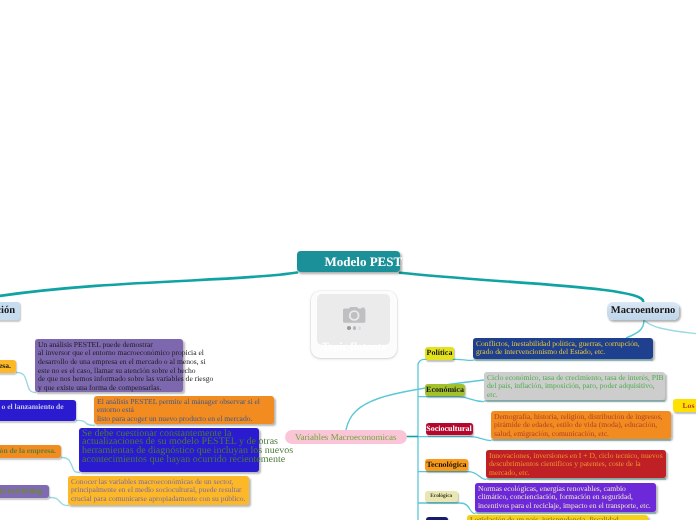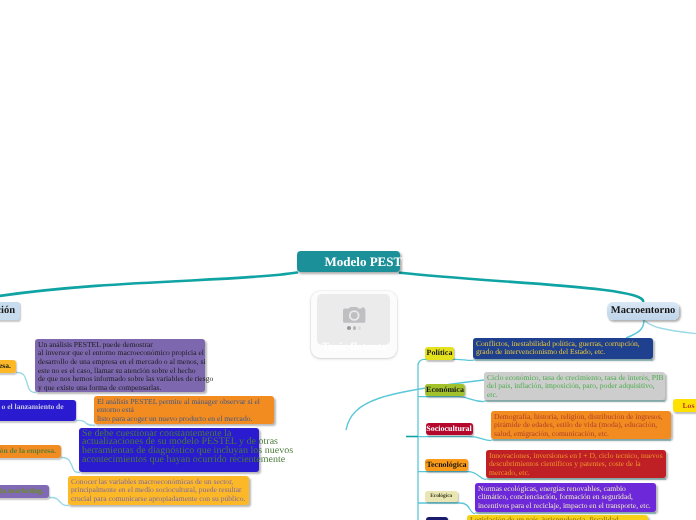--- a/index.html
+++ b/index.html
@@ -131,36 +131,39 @@
 <span class="ln">Normas ecológicas, energías renovables, cambio</span>
 <span class="ln">climático, concienciación, formación en seguridad,</span>
 <span class="ln">incentivos para el reciclaje, impacto en el transporte, etc.</span>
 </div>
 <div class="para detailbox" style="left:467px;top:514.5px;width:181px;height:29px;background:#f7d117;color:#806a10;font-size:7.6px;line-height:8.7px;">
 <span class="ln">Legislación de un país, jurisprudencia, fiscalidad</span>
 </div>
 <div class="node spine-node" style="left:673px;top:399px;width:40px;height:13px;background:#ffe100;color:#c0392b;font-size:7.6px;">
       <span>Los co</span>
     </div>
+<div class="node pill-node" style="left:285px;top:429.8px;width:121.5px;height:14.5px;background:#fac6d7;color:#76a740;font-size:9px;">
+      <span>Variables Macroeconomicas</span>
+    </div>
 <div class="node leftnode" style="left:-31px;top:302px;width:51px;height:17.5px;background:#c7dcee;color:#1a1a1a;font-size:10.5px;justify-content:flex-end;padding-right:5px;">
       <span>ción</span>
     </div>
 <div class="node leftnode" style="left:-30px;top:360px;width:46px;height:12.5px;background:#fdb827;color:#1a1a1a;font-size:7.6px;justify-content:flex-end;padding-right:5px;">
       <span>resa.</span>
     </div>
 <div class="node leftnode" style="left:-10px;top:400px;width:86px;height:20.5px;background:#2a1ad0;color:#c9c9e8;font-size:7.6px;justify-content:flex-start;align-items:flex-start;padding-left:11.5px;padding-top:2.5px;">
       <span>o el lanzamiento de</span>
     </div>
 <div class="node leftnode" style="left:-20px;top:445px;width:81px;height:12.5px;background:#f28b20;color:#5b7f3a;font-size:7.6px;justify-content:flex-end;padding-right:5px;">
       <span>ción de la empresa.</span>
     </div>
 <div class="node leftnode" style="left:-20px;top:485px;width:69px;height:12.5px;background:#8069b5;color:#6b8e23;font-size:7.6px;justify-content:flex-end;padding-right:5px;">
       <span>egia marketing.</span>
     </div>
-<div class="para detailbox" style="left:35px;top:339px;width:170px;height:53px;background:#7d68b0;color:#1c1c1c;font-size:7.6px;line-height:8.7px;">
+<div class="para detailbox" style="left:35px;top:339px;width:148px;height:53px;background:#7d68b0;color:#1c1c1c;font-size:7.6px;line-height:8.7px;">
 <span class="ln">Un análisis PESTEL puede demostrar</span>
 <span class="ln">al inversor que el entorno macroeconómico propicia el</span>
 <span class="ln">desarrollo de una empresa en el mercado o al menos, si</span>
 <span class="ln">este no es el caso, llamar su atención sobre el hecho</span>
 <span class="ln">de que nos hemos informado sobre las variables de riesgo</span>
 <span class="ln">y que existe una forma de compensarlas.</span>
 </div>
 <div class="para detailbox" style="left:94px;top:396px;width:180px;height:28px;background:#f28b20;color:#3f5a8a;font-size:7.6px;line-height:8.7px;">
 <span class="ln">El análisis PESTEL permite al mánager observar si el</span>
 <span class="ln">entorno está</span>

